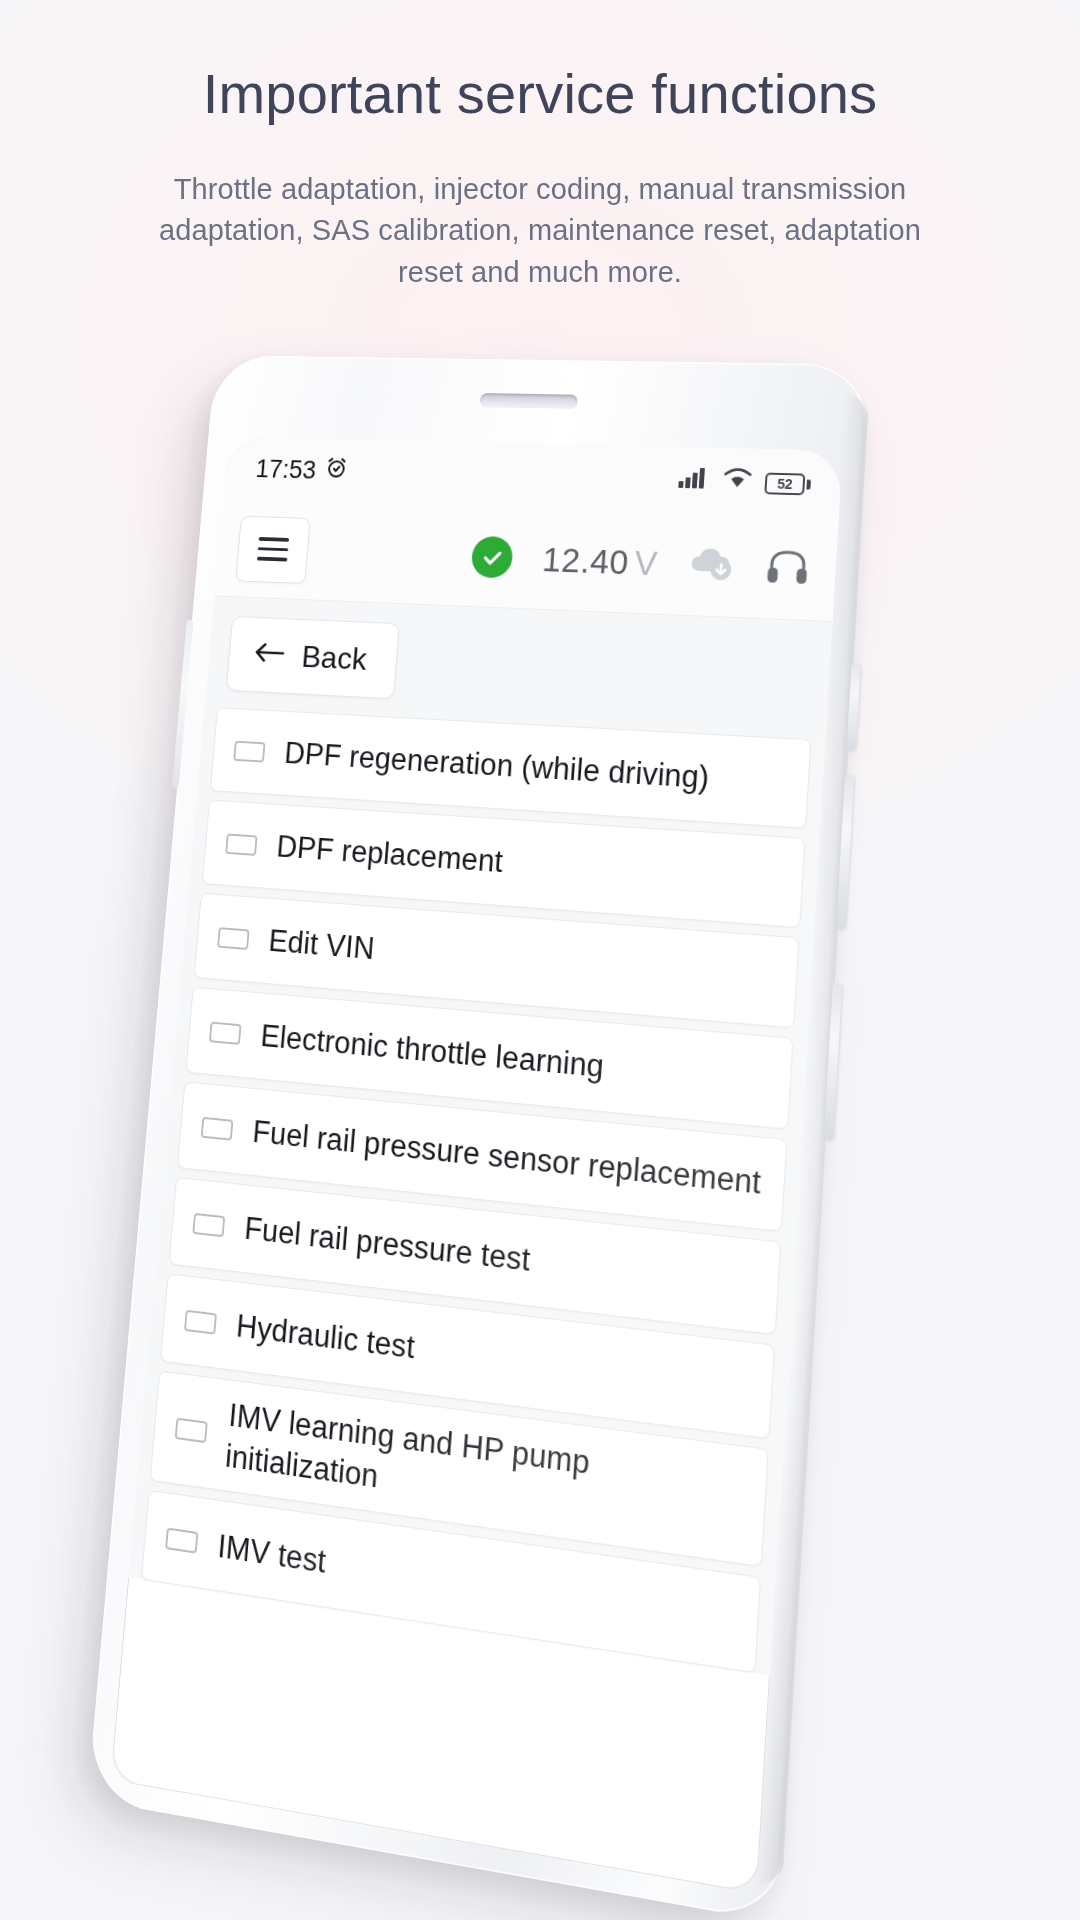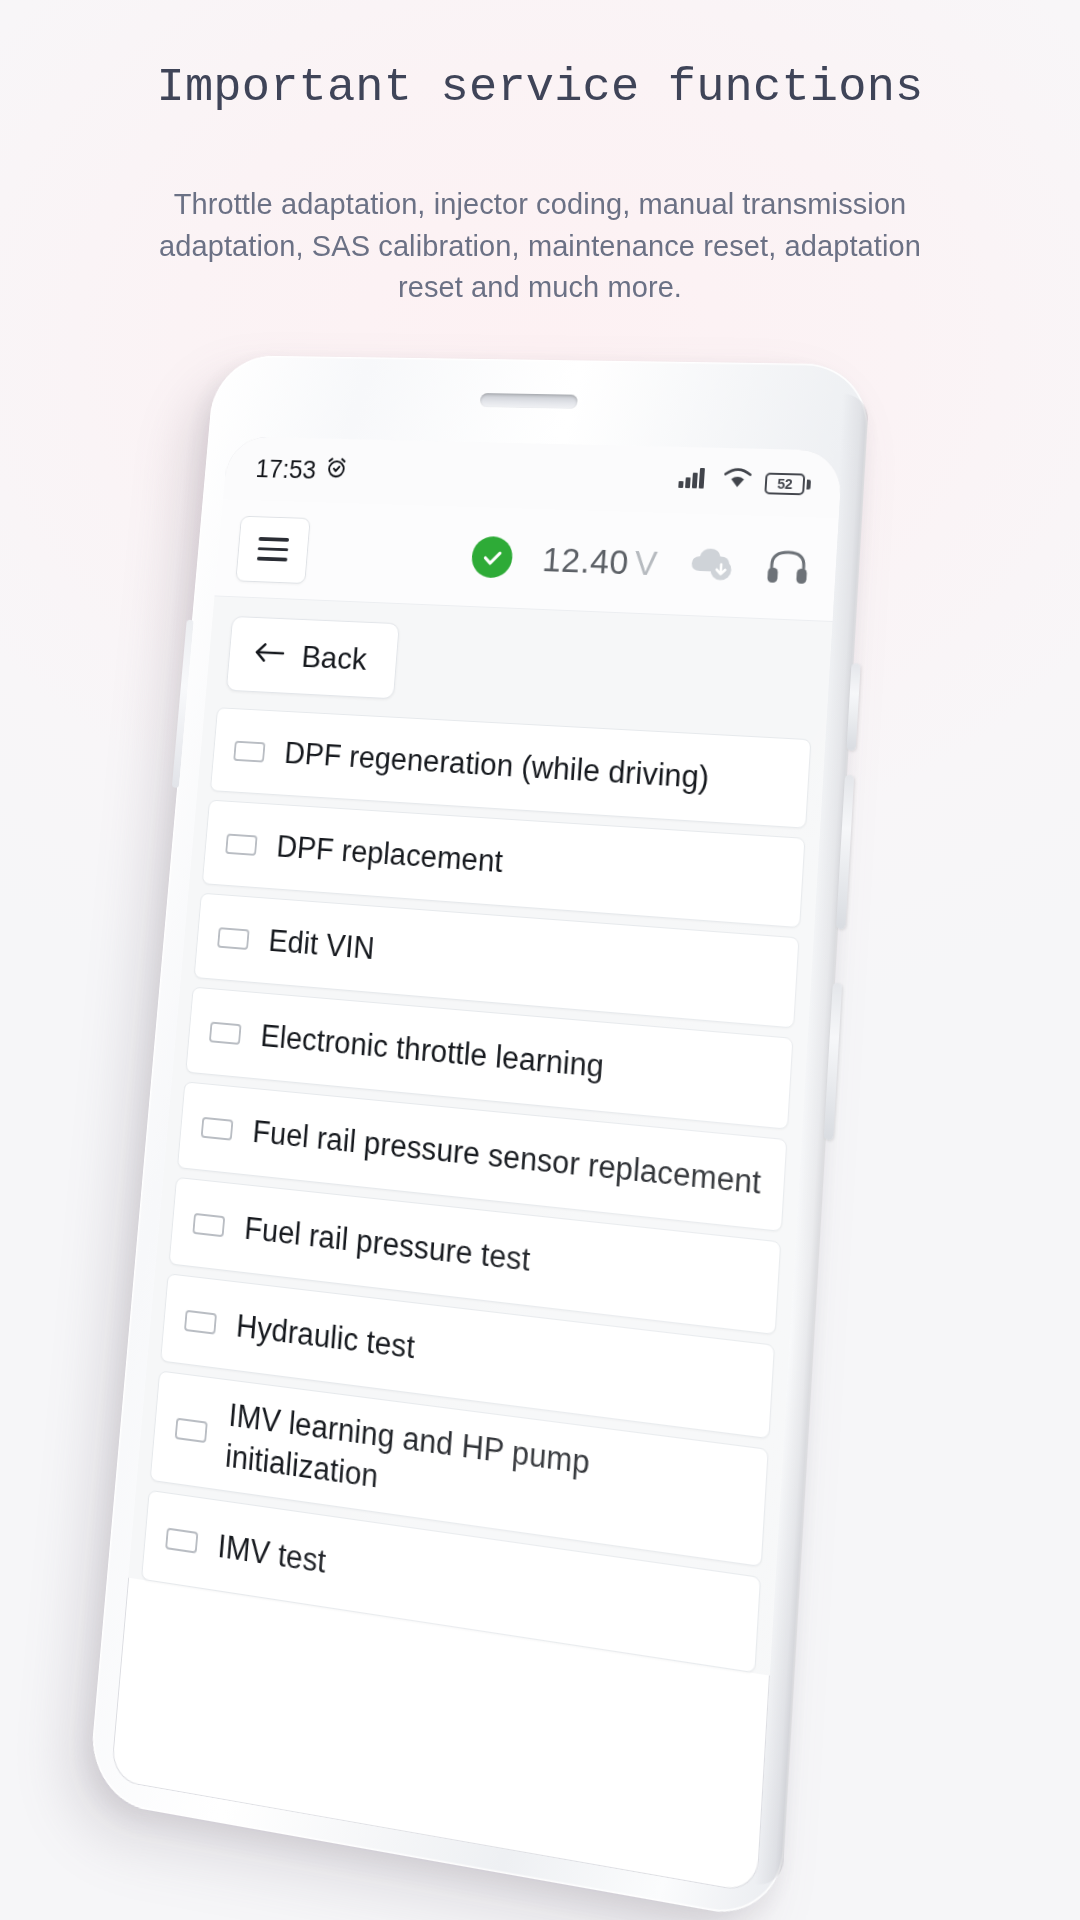--- a/index.html
+++ b/index.html
@@ -20,30 +20,29 @@
 
   
   .header {
     position: absolute;
     top: 0; left: 0; right: 0;
     padding-top: 60px;
     text-align: center;
   }
 
   .page-title {
-    font-size: 47px;
+    font-size: 56px;
     font-weight: 400;
     color: #3f4458;
     letter-spacing: 0.2px;
     line-height: 1.2;
-    font-family: Liberation Mono, monospace;
   }
 
   .page-subtitle {
-    margin: 68px auto 0;
+    margin: 42px auto 0;
     width: 790px;
     font-size: 29px;
     font-weight: 400;
     line-height: 1.42;
     color: #6b7185;
     letter-spacing: 0.1px;
   }
 
   
   .phone-stage {

